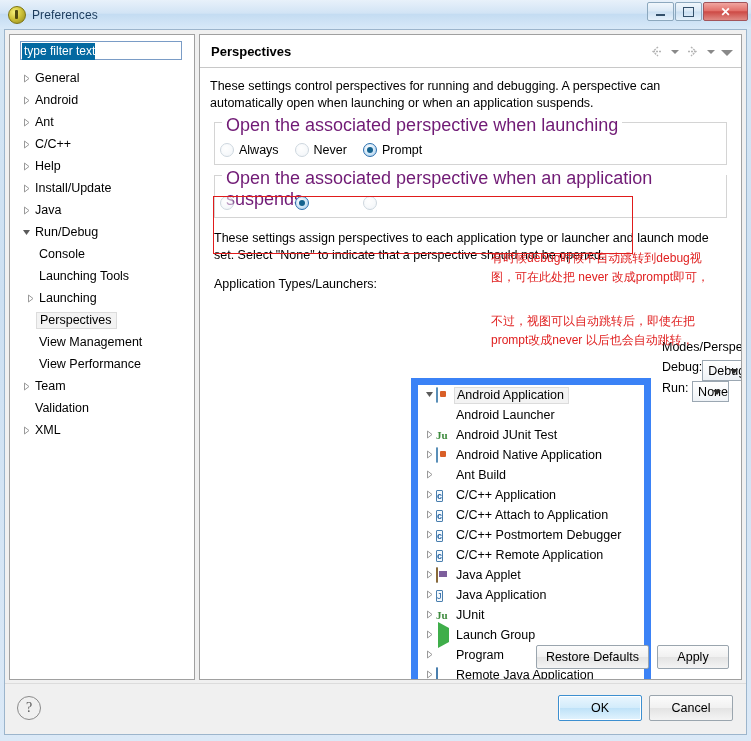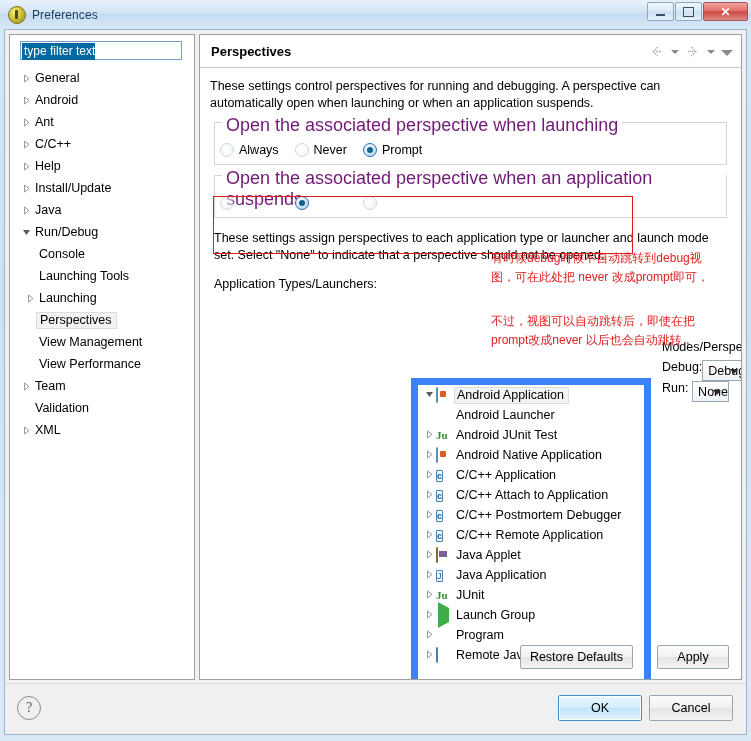--- a/index.html
+++ b/index.html
@@ -297,21 +297,21 @@
   }
   .combo .cbarrow {
     position: absolute; right: 7px; top: 8px;
     border-left: 4px solid transparent; border-right: 4px solid transparent;
     border-top: 5px solid #2b2b2b;
   }
 
   
   #pagebtns {
     position: absolute; right: 12px; bottom: 10px;
-    display: flex; gap: 24px;
+    display: flex; gap: 8px;
   }
   .btn {
     min-width: 72px; height: 24px;
     border: 1px solid #9aa5ae;
     border-radius: 2px;
     background: linear-gradient(to bottom,#fcfcfc 0%, #f1f1f1 48%, #e4e4e4 52%, #f4f4f4 100%);
     font-size: 12.5px; color: #000;
     display: flex; align-items: center; justify-content: center;
     padding: 0 9px; box-sizing: border-box;
   }
@@ -594,20 +594,27 @@
                   </svg></span>
                 <span class="aicon"><span class="ic-junit">Ju</span></span>
                 <span class="alabel">Android JUnit Test</span>
               </div>
               <div class="arow">
                 <span class="aarrow"><svg width="9" height="9" viewBox="0 0 9 9">
                     <path d="M2.5 1 L7 4.5 L2.5 8 Z" fill="none" stroke="#9a9a9a" stroke-width="1"></path>
                   </svg></span>
                 <span class="aicon"><span class="ic-android"></span></span>
                 <span class="alabel">Android Native Application</span>
+              </div>
+              <div class="arow">
+                <span class="aarrow"><svg width="9" height="9" viewBox="0 0 9 9">
+                    <path d="M2.5 1 L7 4.5 L2.5 8 Z" fill="none" stroke="#9a9a9a" stroke-width="1"></path>
+                  </svg></span>
+                <span class="aicon"><span class="ic-ant"></span></span>
+                <span class="alabel">Ant Build</span>
               </div>
               <div class="arow">
                 <span class="aarrow"><svg width="9" height="9" viewBox="0 0 9 9">
                     <path d="M2.5 1 L7 4.5 L2.5 8 Z" fill="none" stroke="#9a9a9a" stroke-width="1"></path>
                   </svg></span>
                 <span class="aicon"><span class="ic-c">c</span></span>
                 <span class="alabel">C/C++ Application</span>
               </div>
               <div class="arow">
                 <span class="aarrow"><svg width="9" height="9" viewBox="0 0 9 9">

